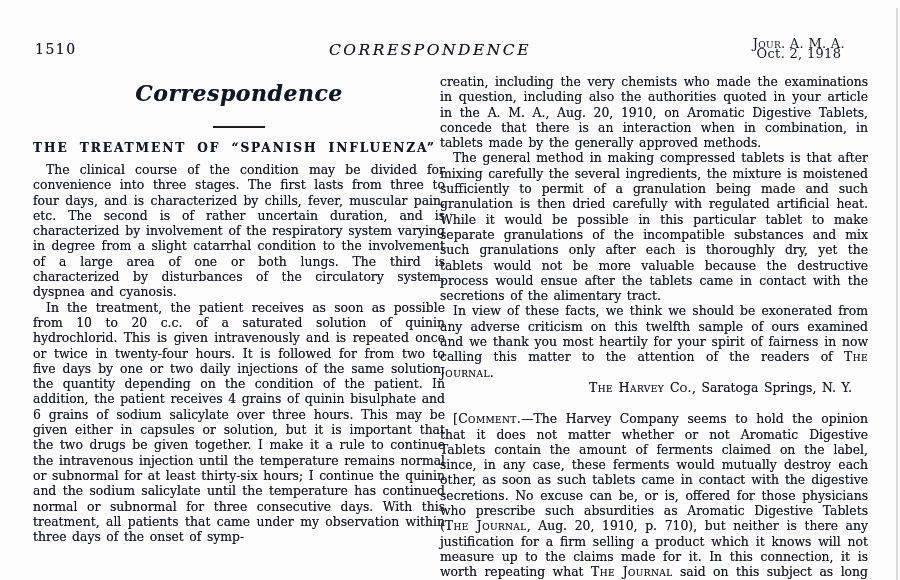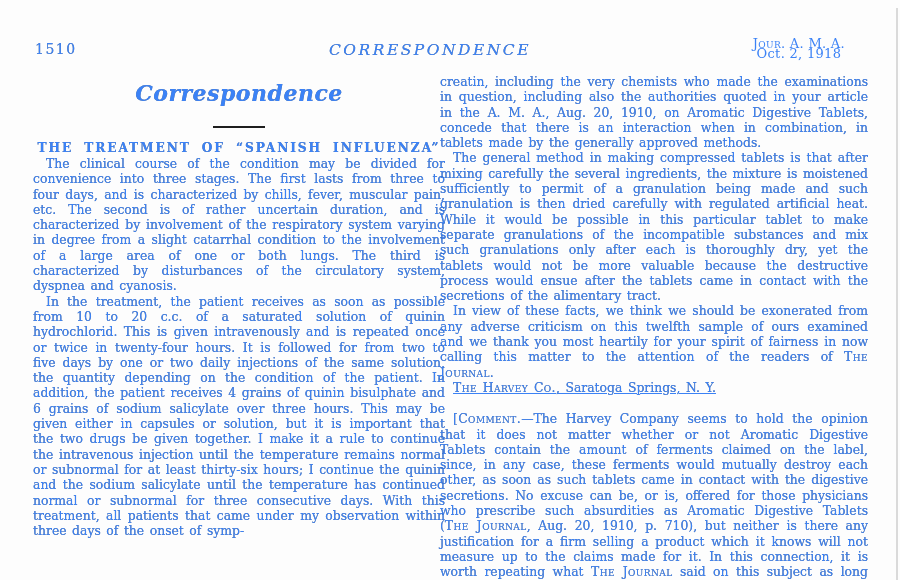--- a/index.html
+++ b/index.html
@@ -6,21 +6,21 @@
   body {
     width: 900px; height: 580px;
     background: #ffffff;
     font-family: "DejaVu Serif", "Liberation Serif", serif;
   }
   #page {
     position: relative;
     width: 900px; height: 580px;
     overflow: hidden;
     background: #fdfdfd;
-    color: #3b82f6;
+    color: #0f172a;
   }
   
   .page-num {
     position: absolute; left: 35px; top: 41px;
     font-size: 14px; letter-spacing: 1.5px;
     text-shadow: 0 0 0.5px rgba(20,20,20,.55);
   }
   .running-head {
     position: absolute; left: 0; top: 41px; width: 860px;
     text-align: center;
@@ -50,29 +50,29 @@
     margin: 0; text-align: center;
     font-size: 22px; line-height: 26px;
     font-weight: bold; font-style: italic;
     letter-spacing: 0.5px; text-indent: 0;
   }
   .heading-rule {
     width: 52px; height: 2px; background: #1e1e1e;
     margin: 20px auto 0 auto;
   }
   .article-title {
-    margin: 13px 0 0 0; text-align: center; text-indent: 0;
+    margin: 13px 0 6px 0; text-align: left; text-indent: 0;
     font-size: 12.2px; line-height: 15px; font-weight: bold;
     letter-spacing: 1.9px; word-spacing: 5px;
   }
   .italic { font-style: italic; }
   .smallcaps { font-variant: small-caps; letter-spacing: 0.4px; }
   .signature {
     margin: 1px 0 0 0; text-indent: 0;
-    text-align: left; padding-right: 16px; text-decoration: underline;
+    text-align: right; padding-right: 16px;
   }
   .comment-para { margin-top: 16px !important; }
   
   .scan-edge {
     position: absolute; right: 2px; top: 8px; bottom: 0;
     width: 2px; background: #dadada;
   }
 </style>
 </head>
 <body>

